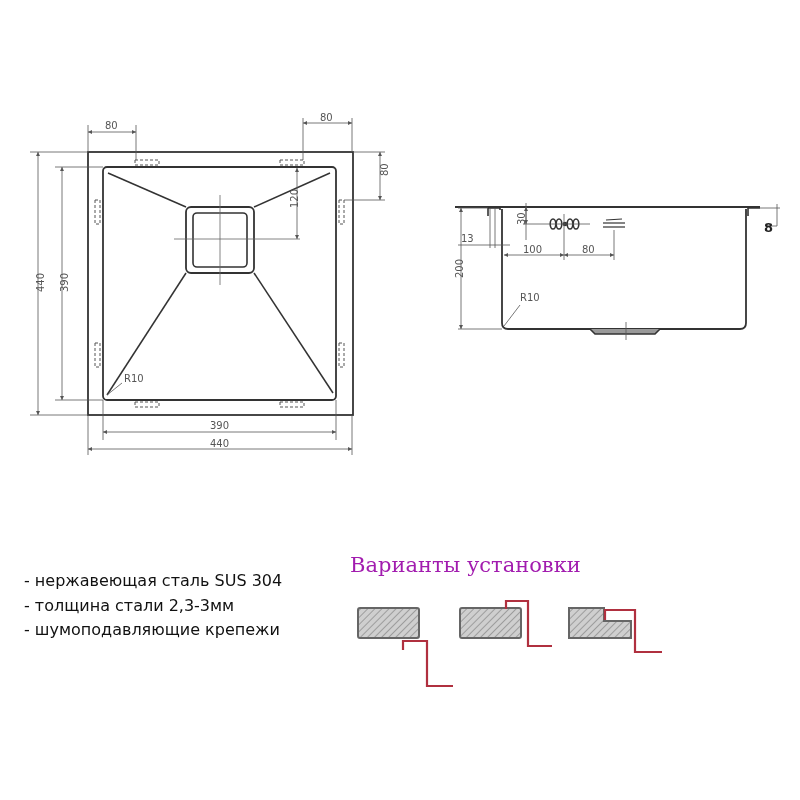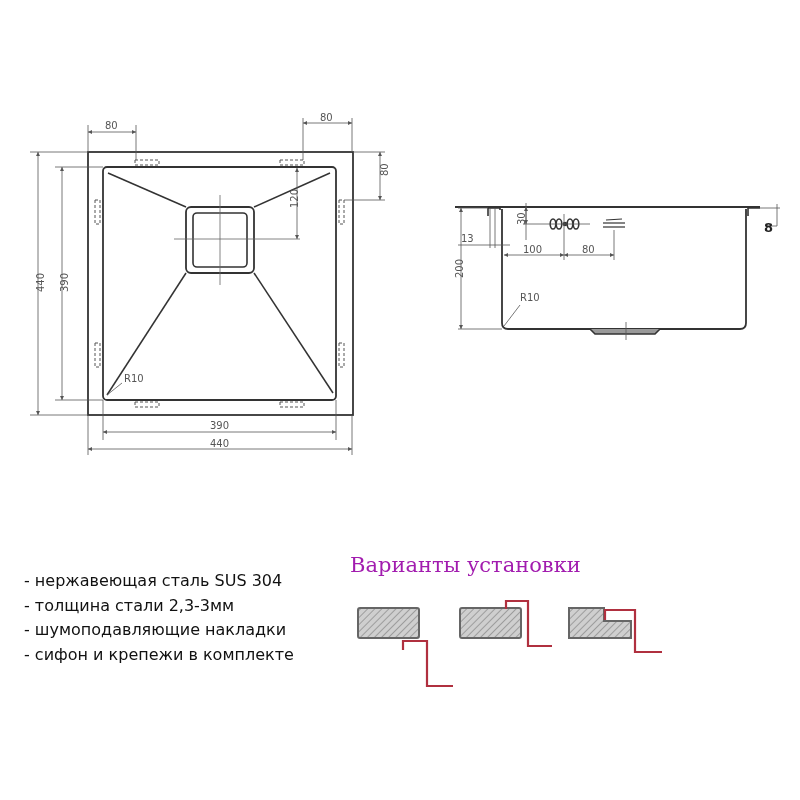--- a/index.html
+++ b/index.html
@@ -170,17 +170,16 @@
     <g>
       <path d="M569,608 L604,608 L604,621 L631,621 L631,638 L569,638 Z" fill="url(#hatch)" stroke="#666" stroke-width="2"></path>
       <path d="M605,620 L605,610 L635,610 L635,652 L662,652" fill="none" stroke="#b0303f" stroke-width="2.2"></path>
     </g>
   </g>
 </svg>
 
 <ul class="features">
   <li>- нержавеющая сталь SUS 304</li>
   <li>- толщина стали 2,3-3мм</li>
-  <li>- шумоподавляющие накладки</li>
-  <li>- сифон и крепежи в комплекте</li>
+  <li>- шумоподавляющие крепежи</li>
 </ul>
 
 <div class="inst-title">Варианты установки</div>
 
 </body></html>

